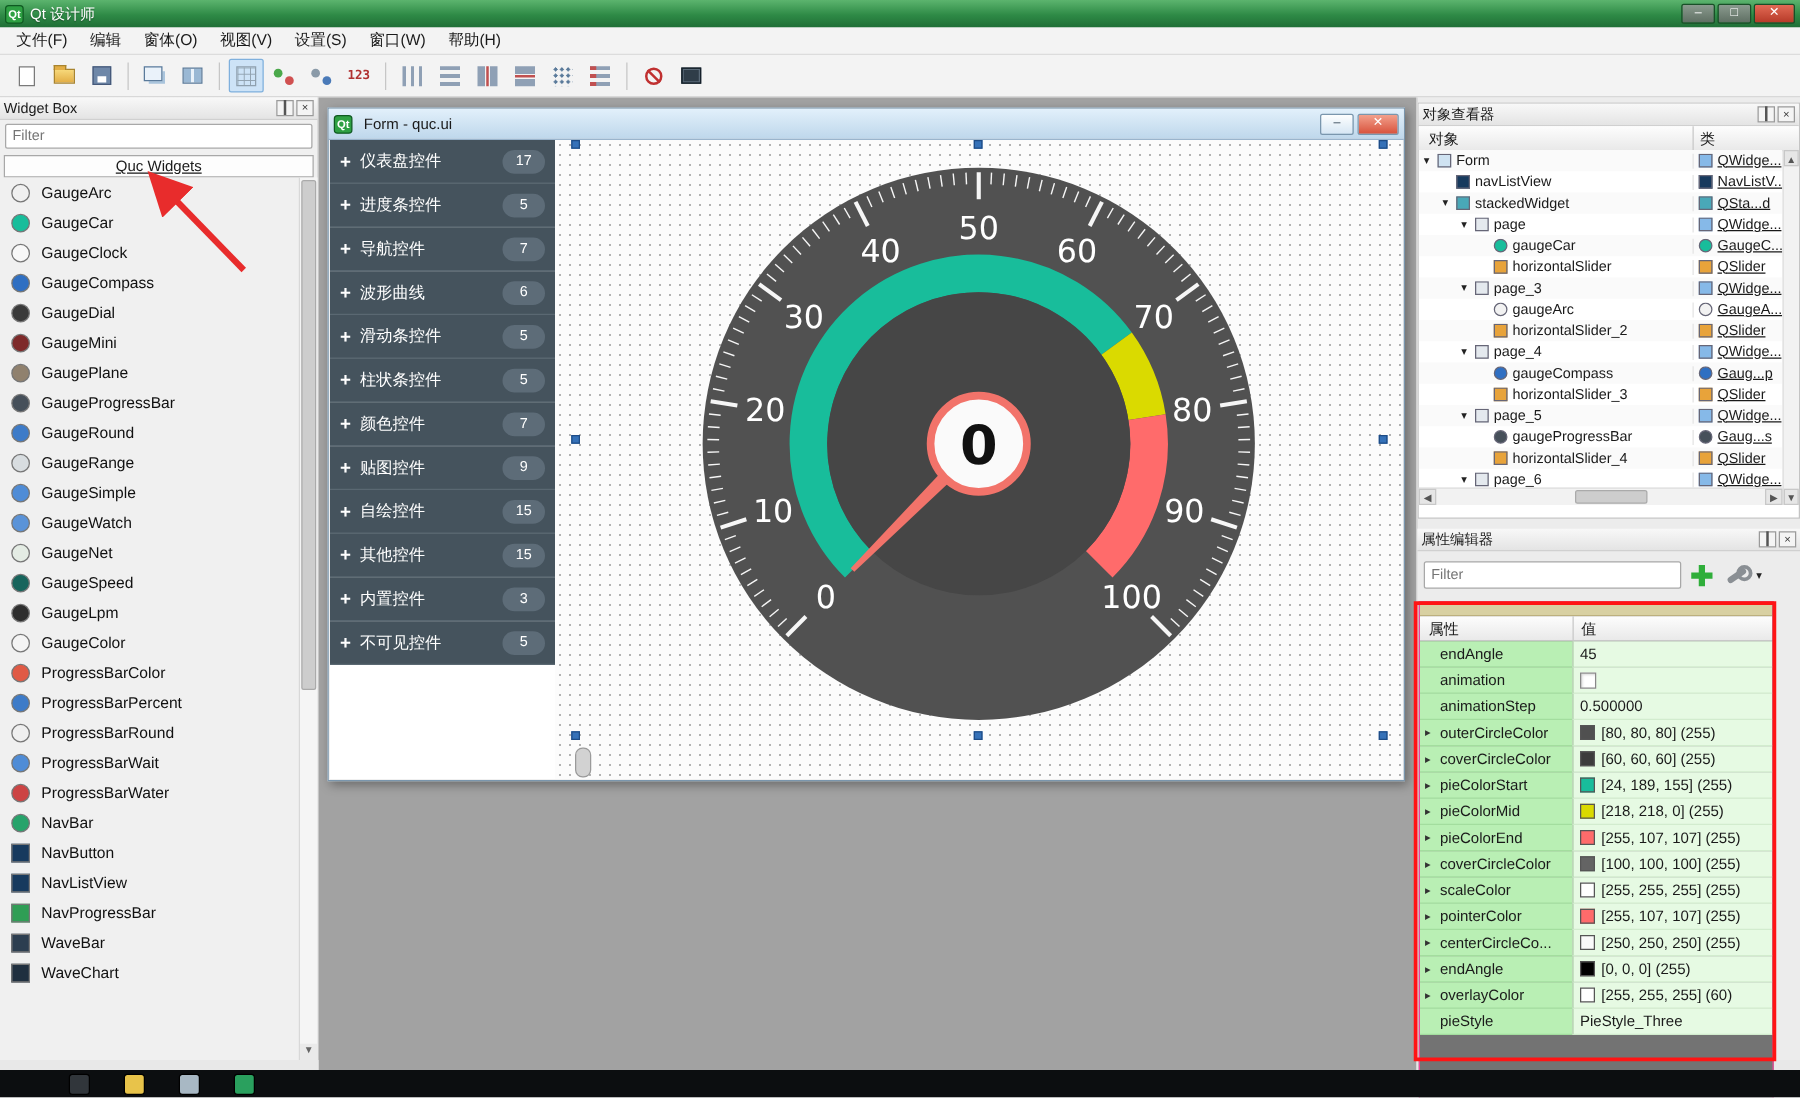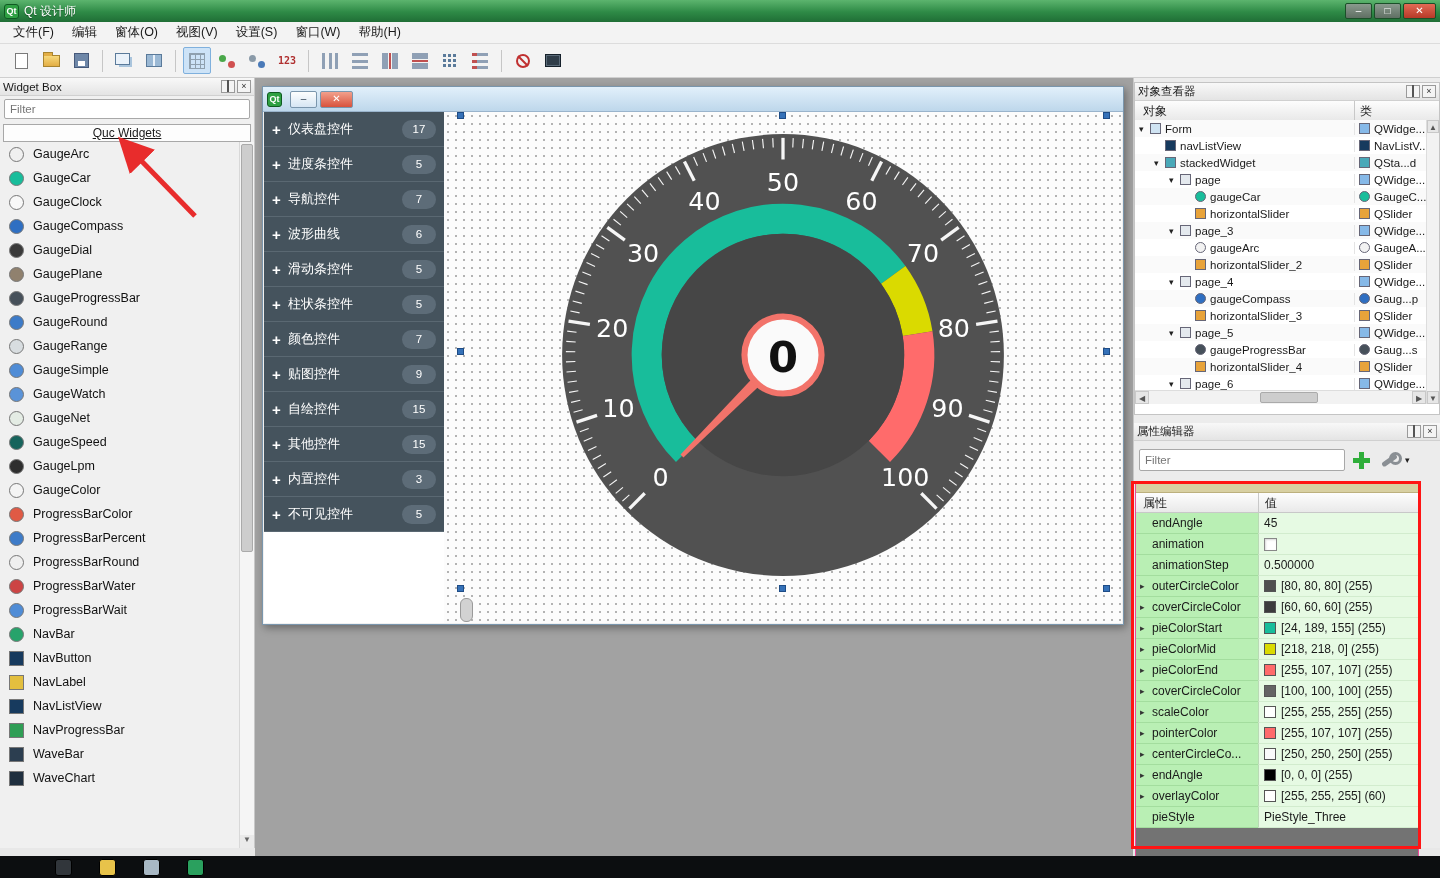--- a/index.html
+++ b/index.html
@@ -117,21 +117,21 @@
   .rightcol { position:absolute; left:1133px; right:0; top:0; bottom:8px; background:#ececec; border-left:1px solid #c8c8c8; }
   .inspector { position:absolute; left:0; right:0; top:4px; height:333px; background:#fff; border:1px solid #c4c4c4; }
   .col-head { display:flex; height:20px; background:linear-gradient(#fdfdfd,#e9e9e9); border-bottom:1px solid #c8c8c8; font-size:12px; }
   .col-head .c1 { flex:0 0 219px; padding:2px 0 0 8px; }
   .col-head .c2 { flex:1; padding:2px 0 0 5px; border-left:1px solid #c8c8c8; }
   .tree { position:absolute; left:0; right:13px; top:37px; height:272px; overflow:hidden; }
   .tree-row { display:flex; height:17px; align-items:center; font-size:11.5px; }
   .tree-row:nth-child(odd) { background:#fafafa; }
   .tree-name { flex:0 0 219px; display:flex; align-items:center; overflow:hidden; white-space:nowrap; }
   .tree-cls { flex:1; display:flex; align-items:center; border-left:1px solid #e4e4e4; padding-left:4px;
-    overflow:hidden; white-space:nowrap; }
+    overflow:hidden; white-space:nowrap;text-decoration:underline; }
   .tree-arrow { width:11px; font-size:9px; color:#222; flex:0 0 11px; }
   .tree-ic { width:11px; height:11px; border:1px solid #667; margin-right:4px; flex:0 0 11px; }
   .hscroll { position:absolute; left:0; right:13px; bottom:10px; height:14px; background:#f2f2f2; border-top:1px solid #ddd; }
   .hs-arr { position:absolute; top:0; width:14px; height:13px; text-align:center; font-size:8px; line-height:13px; color:#555; background:#e6e6e6; border:1px solid #c8c8c8; }
   .hs-thumb { position:absolute; left:125px; top:1px; width:58px; height:11px; background:#cdcdcd; border:1px solid #aaa; border-radius:2px; }
   .vscroll { position:absolute; right:0; top:37px; bottom:10px; width:13px; background:#f2f2f2; border-left:1px solid #ddd; }
   .vs-arr { position:absolute; left:0; right:0; height:13px; text-align:center; font-size:8px; line-height:13px; color:#555; background:#e6e6e6; border:1px solid #c8c8c8; }
 
   .propeditor { position:absolute; left:0; right:0; top:345px; bottom:0; background:#ececec; }
   .pe-filter { display:flex; align-items:center; padding:8px 4px 8px 5px; }
@@ -275,20 +275,24 @@
           </div>
           <div class="wb-item">
             <span class="wb-ic" style="background: rgb(47, 111, 194); border-radius: 50%;"></span>
             <span class="wb-lb">GaugeCompass</span>
           </div>
           <div class="wb-item">
             <span class="wb-ic" style="background: rgb(58, 58, 58); border-radius: 50%;"></span>
             <span class="wb-lb">GaugeDial</span>
           </div>
           <div class="wb-item">
+            <span class="wb-ic" style="background: rgb(126, 42, 42); border-radius: 50%;"></span>
+            <span class="wb-lb">GaugeMini</span>
+          </div>
+          <div class="wb-item">
             <span class="wb-ic" style="background: rgb(144, 129, 110); border-radius: 50%;"></span>
             <span class="wb-lb">GaugePlane</span>
           </div>
           <div class="wb-item">
             <span class="wb-ic" style="background: rgb(70, 80, 90); border-radius: 50%;"></span>
             <span class="wb-lb">GaugeProgressBar</span>
           </div>
           <div class="wb-item">
             <span class="wb-ic" style="background: rgb(61, 123, 200); border-radius: 50%;"></span>
             <span class="wb-lb">GaugeRound</span>
@@ -327,38 +331,34 @@
           </div>
           <div class="wb-item">
             <span class="wb-ic" style="background: rgb(61, 123, 200); border-radius: 50%;"></span>
             <span class="wb-lb">ProgressBarPercent</span>
           </div>
           <div class="wb-item">
             <span class="wb-ic" style="background: rgb(239, 239, 239); border-radius: 50%;"></span>
             <span class="wb-lb">ProgressBarRound</span>
           </div>
           <div class="wb-item">
+            <span class="wb-ic" style="background: rgb(79, 140, 214); border-radius: 50%;"></span>
+            <span class="wb-lb">ProgressBarWait</span>
+          </div>
+          <div class="wb-item">
             <span class="wb-ic" style="background: rgb(204, 68, 68); border-radius: 50%;"></span>
             <span class="wb-lb">ProgressBarWater</span>
           </div>
           <div class="wb-item">
-            <span class="wb-ic" style="background: rgb(79, 140, 214); border-radius: 50%;"></span>
-            <span class="wb-lb">ProgressBarWait</span>
-          </div>
-          <div class="wb-item">
             <span class="wb-ic" style="background: rgb(39, 163, 107); border-radius: 50%;"></span>
             <span class="wb-lb">NavBar</span>
           </div>
           <div class="wb-item">
             <span class="wb-ic" style="background: rgb(23, 58, 94);"></span>
             <span class="wb-lb">NavButton</span>
-          </div>
-          <div class="wb-item">
-            <span class="wb-ic" style="background: rgb(227, 191, 63);"></span>
-            <span class="wb-lb">NavLabel</span>
           </div>
           <div class="wb-item">
             <span class="wb-ic" style="background: rgb(23, 58, 94);"></span>
             <span class="wb-lb">NavListView</span>
           </div>
           <div class="wb-item">
             <span class="wb-ic" style="background: rgb(47, 158, 85);"></span>
             <span class="wb-lb">NavProgressBar</span>
           </div>
           <div class="wb-item">
@@ -373,20 +373,21 @@
       <div class="wb-scroll">
         <div class="wb-thumb"></div>
         <div class="wb-arr">▼</div>
       </div>
     </div>
 
     <div class="mdi">
       <div class="formwin">
         <div class="form-title">
           <div class="qt-logo">Qt</div>
+          <div class="f-title">Form - quc.ui</div>
           <div class="fbtn">–</div>
           <div class="fbtn close">✕</div>
         </div>
         <div class="form-body">
           <div class="navlist">
               <div class="nav-item">
                 <span class="nav-plus">+</span>
                 <span class="nav-label">仪表盘控件</span>
                 <span class="nav-badge">17</span>
               </div>

